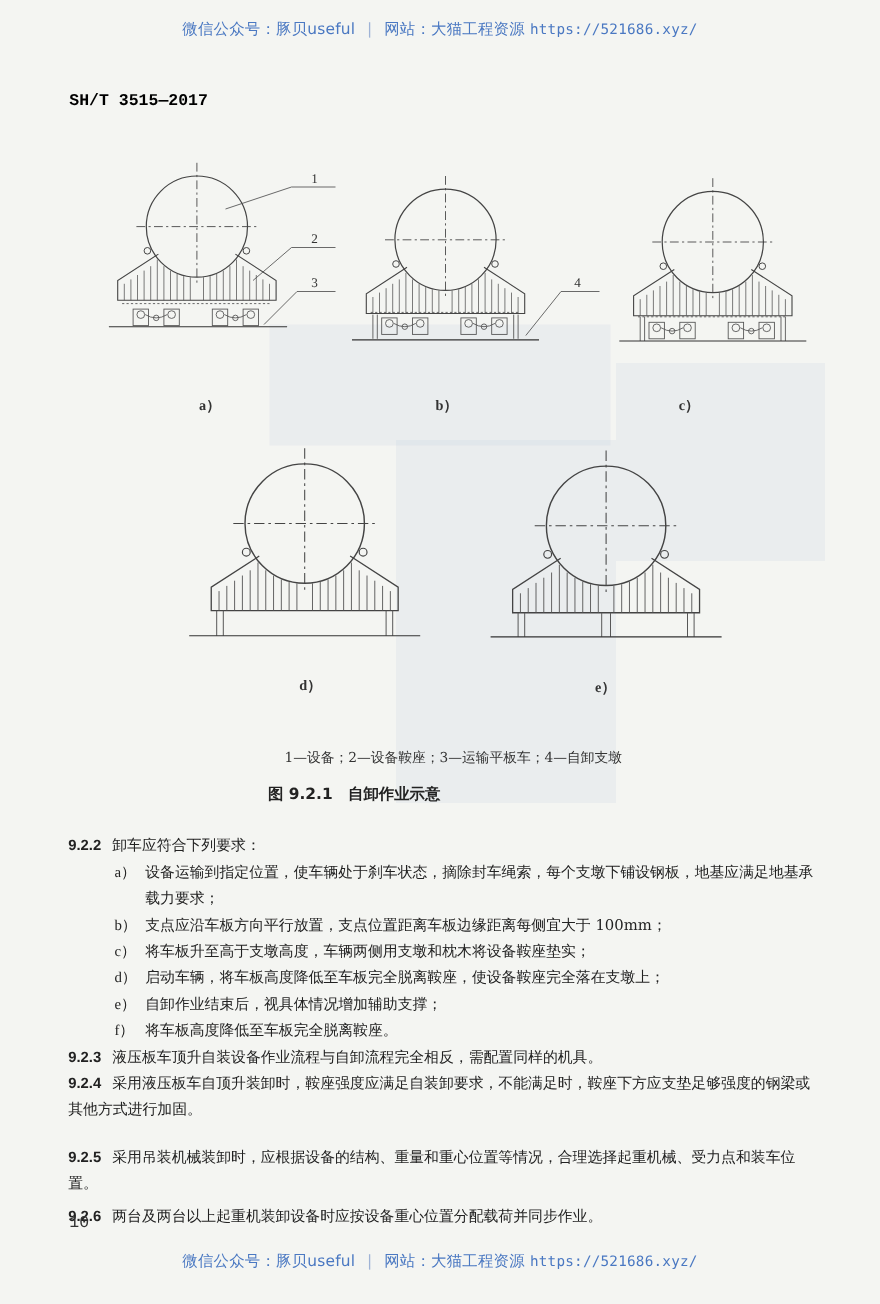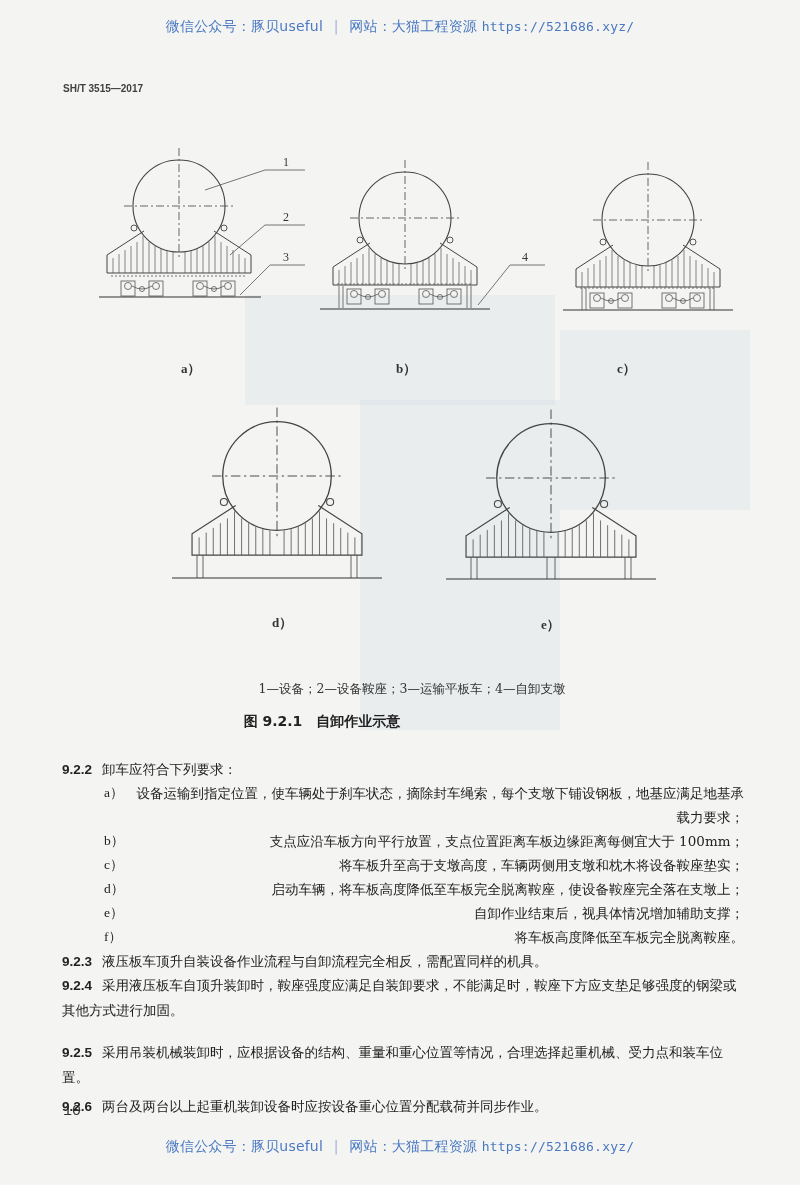--- a/index.html
+++ b/index.html
@@ -11,22 +11,22 @@
   }
   .watermark {
     position: absolute; left: 0; width: 800px; text-align: center;
     font-family: "DejaVu Sans", "Liberation Sans", sans-serif;
     font-size: 14px; color: #4a78c2; letter-spacing: 0.2px;
   }
   .watermark .sep { color: #9fb3d6; margin: 0 6px; }
   .watermark .url { font-family: "DejaVu Sans Mono", "Liberation Mono", monospace; font-size: 13px; }
   .std-code {
     position: absolute; left: 63px; top: 83px;
-    font-family: Liberation Sans, sans-serif;
-    font-weight: bold; font-size: 10px; color: #404040;
+    font-family: Liberation Mono, monospace;
+    font-weight: bold; font-size: 15px; color: #000000;
   }
   .figure-svg { position: absolute; left: 0; top: 0; }
   .sub-label {
     position: absolute; font-family: "Liberation Serif", serif; font-weight: bold;
     font-size: 13px; color: #333;
   }
   .legend {
     position: absolute; top: 681px; left: 12px; width: 800px; text-align: center;
     font-size: 12.5px; color: #333;
   }
@@ -39,21 +39,21 @@
     font-size: 13.5px; line-height: 24px; color: #222;
   }
   .clause .num {
     font-family: "Liberation Sans", sans-serif; font-weight: bold; margin-right: 10px; margin-top: 16px;
   }
   .item {
     position: absolute; left: 104px; width: 640px;
     font-size: 13.5px; line-height: 24px; color: #222;
   }
   .item .mk { position: absolute; left: 0; font-family: "Liberation Serif", serif; }
-  .item .tx { display: block; padding-left: 28px; text-align: right; }
+  .item .tx { display: block; padding-left: 28px; }
   .page-num {
     position: absolute; left: 63px; top: 1103px; font-family: Liberation Mono, monospace;
     font-size: 15px; color: #333;
   }
   .bgblock { position: absolute; background: rgba(190, 205, 220, 0.18); }
 </style>
 </head>
 <body>
 
 <div class="bgblock" style="left:245px;top:295px;width:310px;height:110px;"></div>

